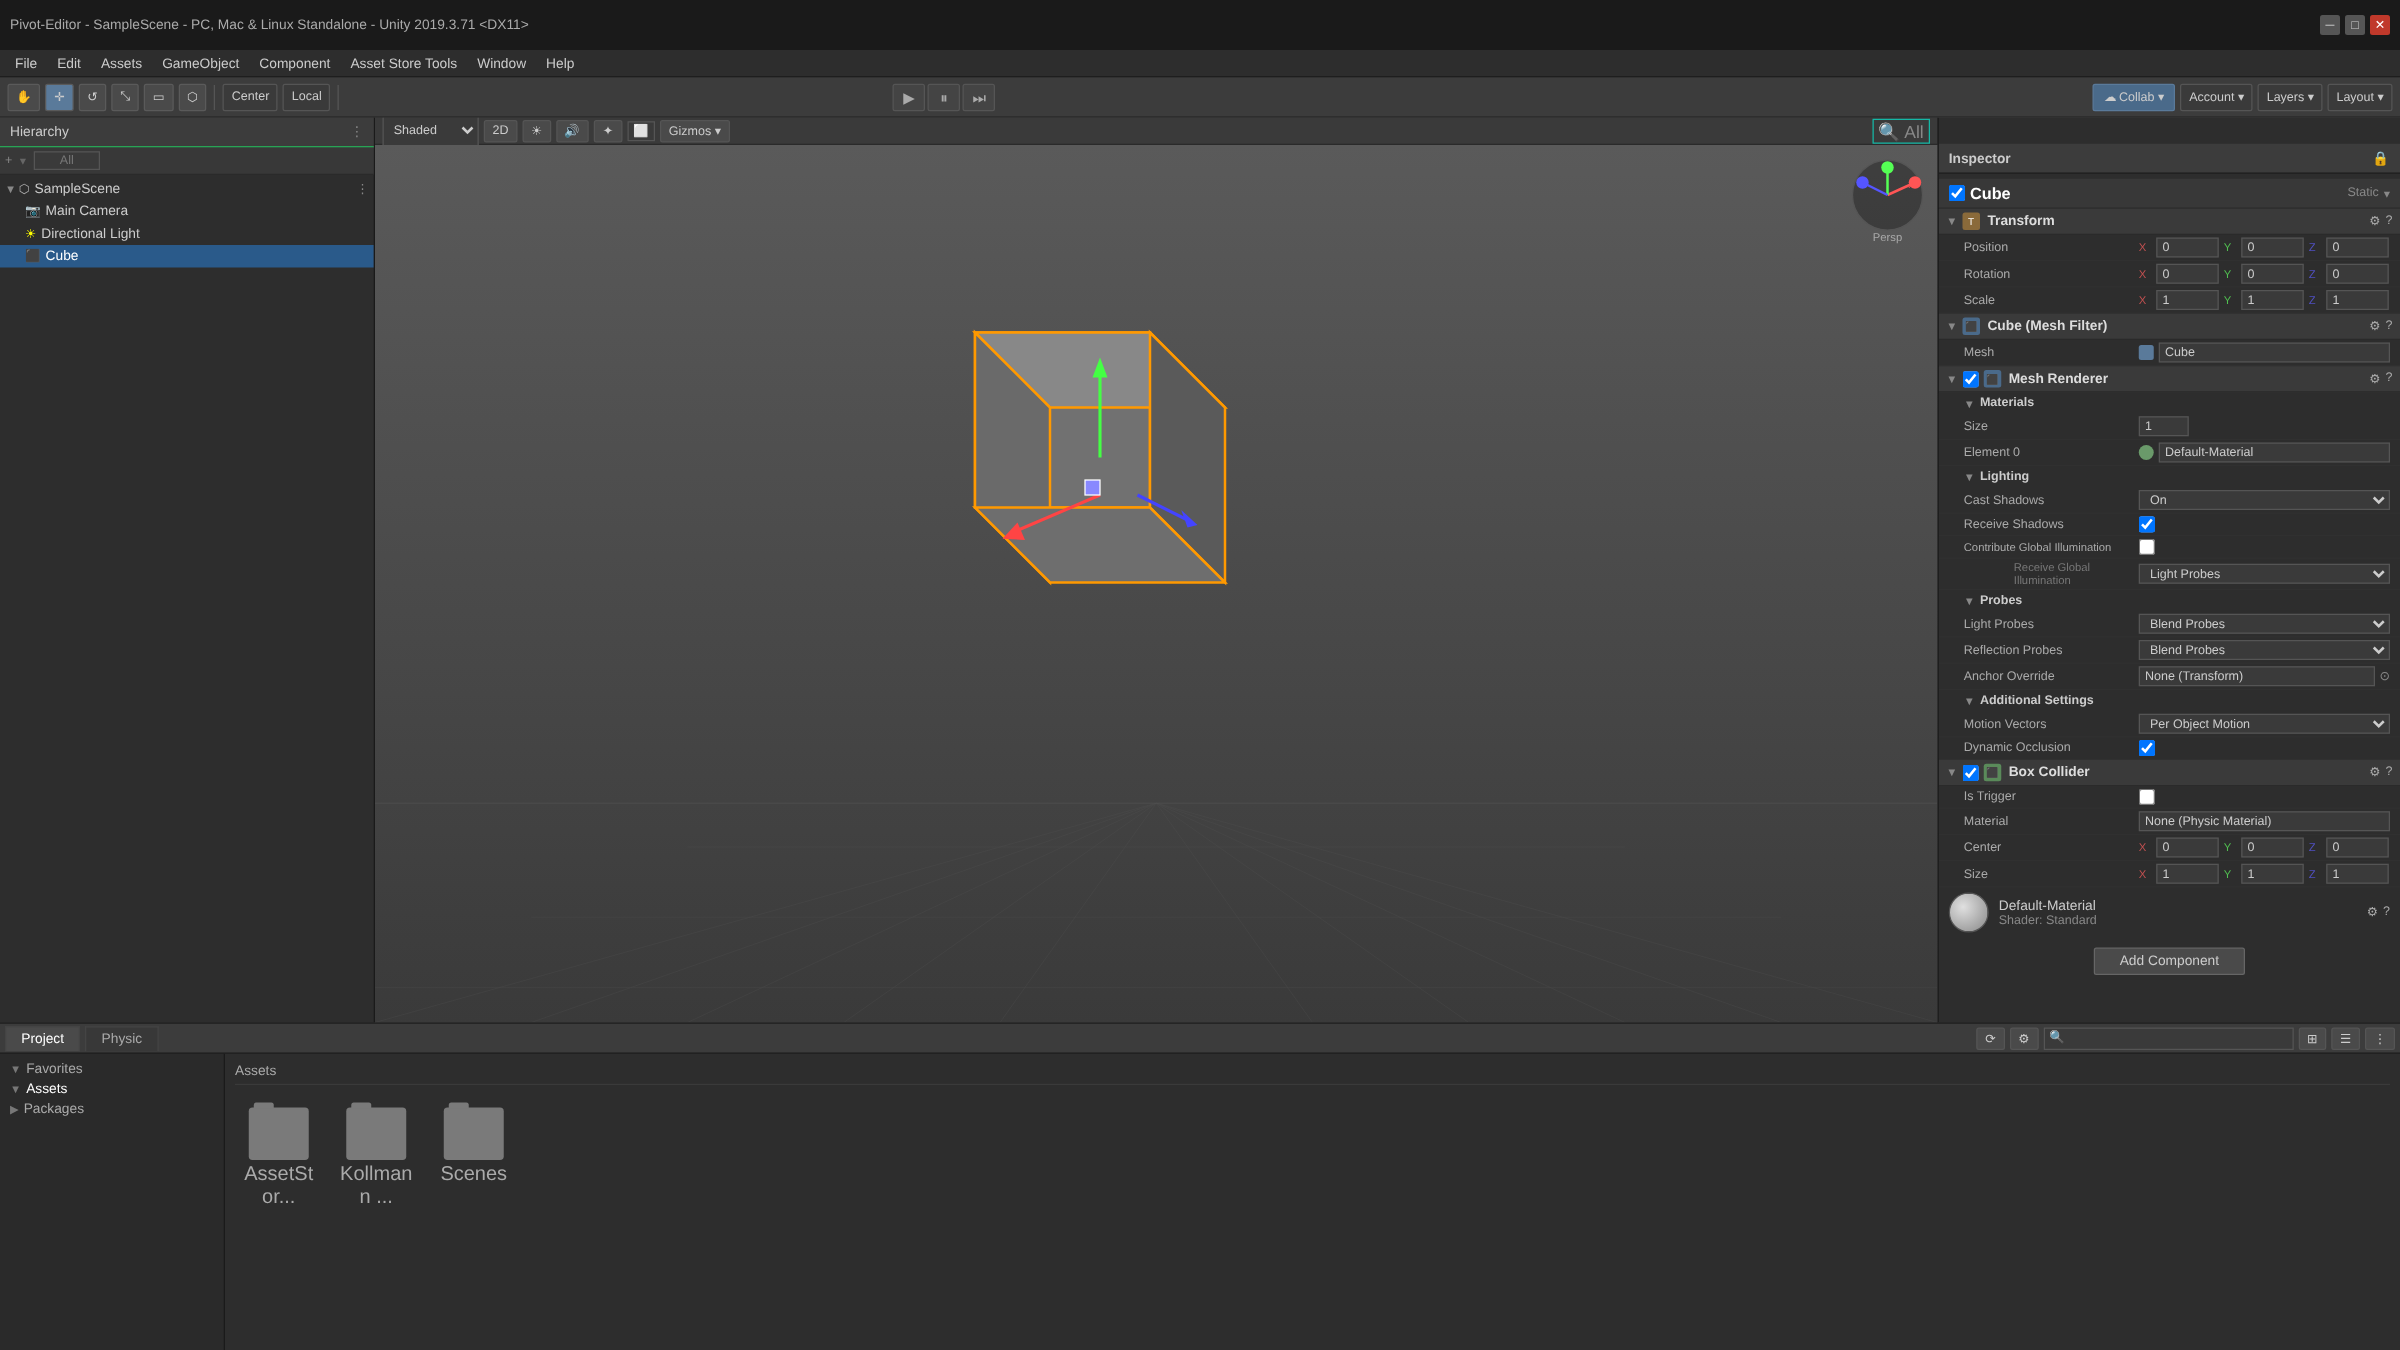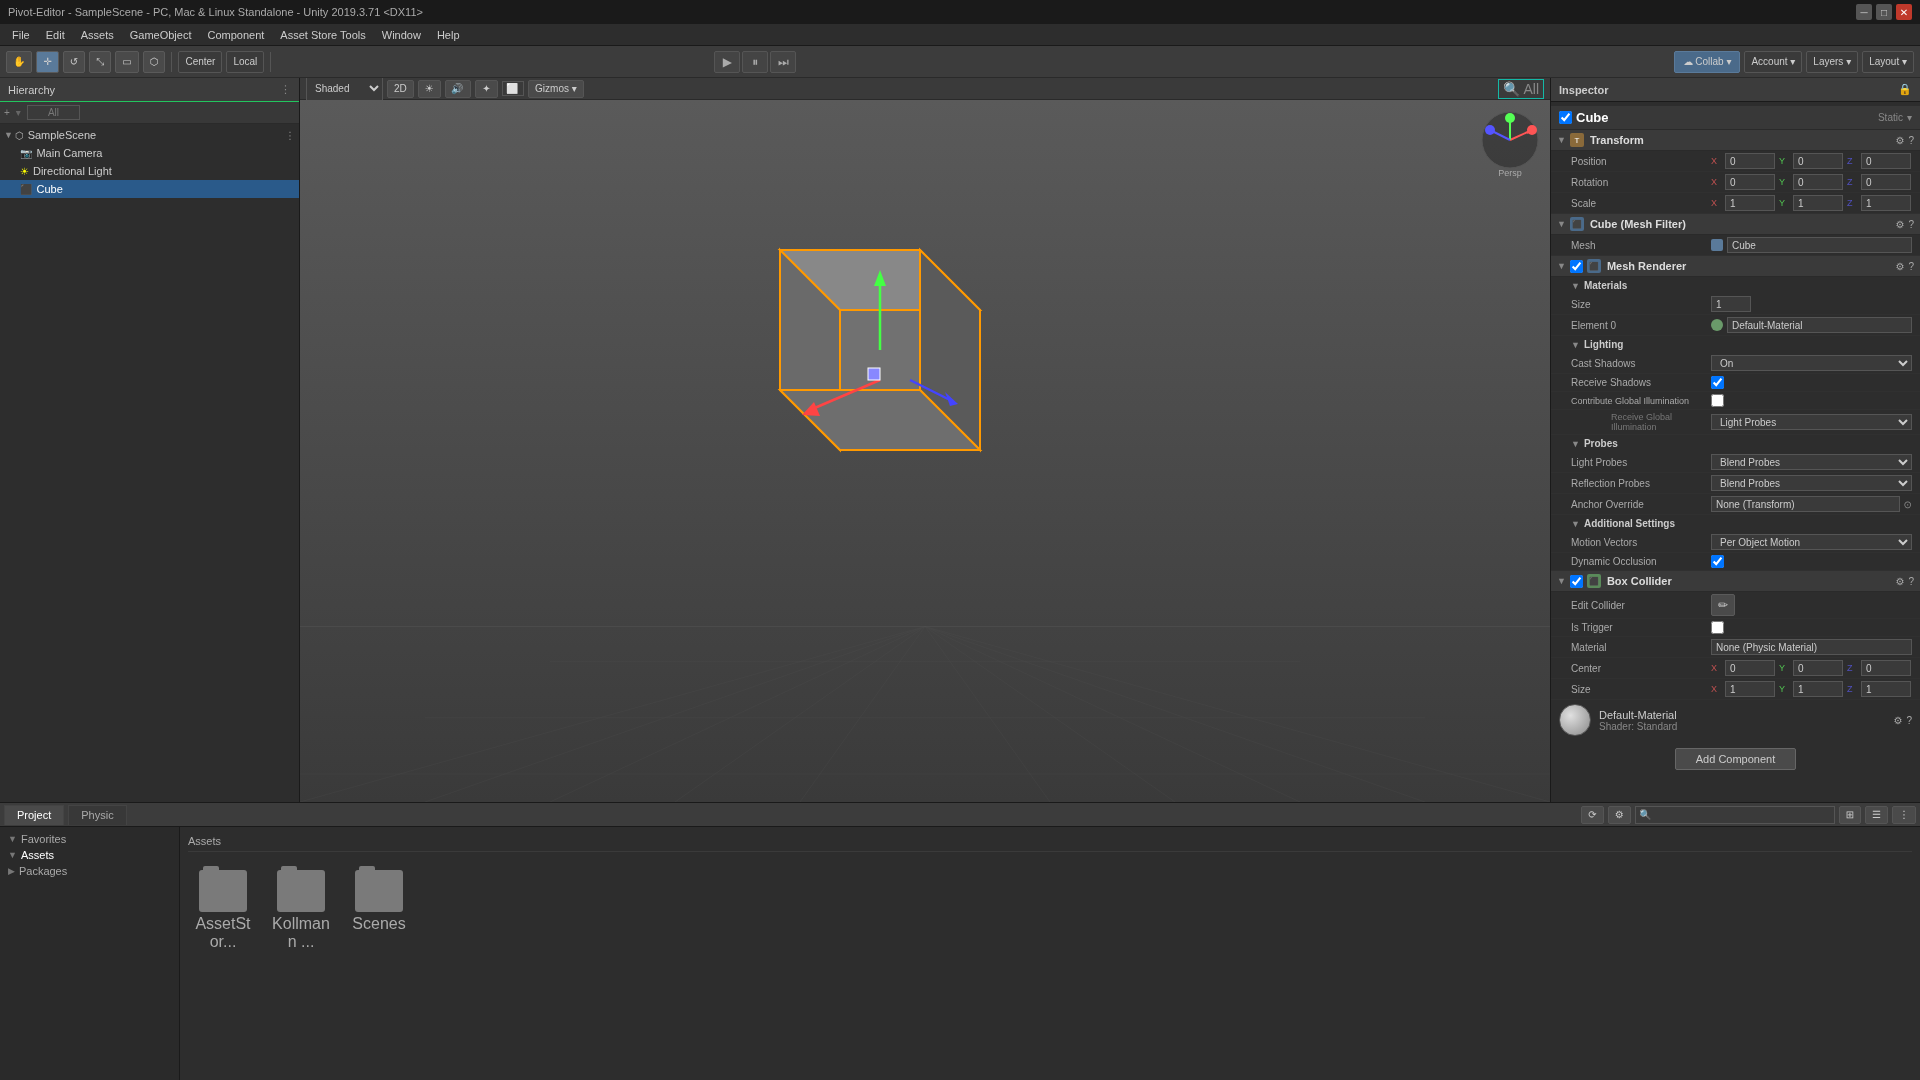--- a/index.html
+++ b/index.html
@@ -1,19 +1,19 @@
 <!DOCTYPE html>
 <html><head>
   <meta charset="utf-8">
   <style>
     * { box-sizing: border-box; margin: 0; padding: 0; }
     body { background: #3c3c3c; color: #ccc; font-family: 'Segoe UI', Arial, sans-serif; font-size: 11px; overflow: hidden; width: 1920px; height: 1080px; }
 
     
-    #title-bar { background: #1a1a1a; height: 24px; display: flex; align-items: center; padding: 0 8px; color: #aaa; font-size: 11px; justify-content: space-between; }
+    #title-bar { background: #1a1a1a; height: 40px; display: flex; align-items: center; padding: 0 8px; color: #aaa; font-size: 11px; justify-content: space-between; }
     #title-bar .win-controls { display: flex; gap: 4px; }
     #title-bar .win-btn { width: 16px; height: 16px; border-radius: 2px; border: none; cursor: pointer; font-size: 10px; display: flex; align-items: center; justify-content: center; }
     #title-bar .win-btn.min { background: #555; color: #ccc; }
     #title-bar .win-btn.max { background: #555; color: #ccc; }
     #title-bar .win-btn.close { background: #c0392b; color: #fff; }
 
     
     #menu-bar { background: #2d2d2d; height: 22px; display: flex; align-items: center; padding: 0 4px; border-bottom: 1px solid #1a1a1a; }
     #menu-bar .menu-item { padding: 2px 8px; cursor: pointer; color: #ccc; font-size: 11px; }
 
@@ -49,21 +49,21 @@
     #scene-toolbar { background: #3a3a3a; height: 22px; display: flex; align-items: center; padding: 0 6px; gap: 4px; border-bottom: 1px solid #2a2a2a; }
     .scene-tb-btn { background: #4a4a4a; border: 1px solid #555; color: #ccc; padding: 1px 6px; font-size: 10px; cursor: pointer; height: 18px; display: flex; align-items: center; border-radius: 2px; }
     .scene-tb-select { background: #3a3a3a; border: 1px solid #555; color: #ccc; font-size: 10px; height: 33px; padding: 0 4px; }
     #scene-view { flex: 1; background: #4a4a4a; position: relative; overflow: hidden; }
     
     
     .grid-canvas { position: absolute; top: 0; left: 0; width: 100%; height: 100%; }
 
     
     #inspector { width: 370px; min-width: 370px; background: #2d2d2d; border-left: 1px solid #1a1a1a; display: flex; flex-direction: column; overflow: hidden; }
-    #inspector-header { background: #3c3c3c; height: 24px; display: flex; align-items: center; padding: 0 8px; border-bottom: 1px solid #1a1a1a; font-size: 11px; font-weight: bold; color: #ccc; justify-content: space-between; }
+    #inspector-header { background: #3c3c3c; height: 24px; display: flex; align-items: center; padding: 0 8px; border-bottom: 1px solid #1a1a1a; font-size: 11px; font-weight: bold; color: #ccc; justify-content: space-between; margin-top: 21px; }
     #inspector-content { flex: 1; overflow-y: auto; padding: 4px 0; }
 
     
     .insp-title-row { display: flex; align-items: center; padding: 4px 8px; background: #383838; border-bottom: 1px solid #2a2a2a; }
     .insp-title-row input[type="checkbox"] { margin-right: 4px; }
     .insp-obj-name { font-size: 13px; color: #fff; font-weight: bold; flex: 1; }
     .insp-tag-row { display: flex; align-items: center; padding: 4px 8px; gap: 6px; font-size: 10px; color: #aaa; }
     .insp-tag-select { background: #3a3a3a; border: 1px solid #555; color: #ccc; font-size: 10px; padding: 1px 4px; }
 
     .component-header { display: flex; align-items: center; padding: 3px 6px; background: #3a3a3a; border-bottom: 1px solid #2a2a2a; cursor: pointer; }
@@ -498,24 +498,20 @@
               <span class="comp-arrow">▼</span>
               <input type="checkbox" checked="" style="">
               <div class="comp-icon green" style="margin-left:4px;">⬛</div>
               <span class="comp-name">Box Collider</span>
               <div class="comp-actions">
                 <span class="comp-act-btn">⚙</span>
                 <span class="comp-act-btn">?</span>
               </div>
             </div>
             <div class="prop-row">
-              <span class="prop-label">Edit Collider</span>
-              <button class="toolbar-btn" style="font-size:12px;">✏</button>
-            </div>
-            <div class="prop-row">
               <span class="prop-label">Is Trigger</span>
               <input type="checkbox" class="prop-checkbox" style="">
             </div>
             <div class="prop-row">
               <span class="prop-label">Material</span>
               <input class="prop-input" value="None (Physic Material)" style="flex: 1 1 0%;">
             </div>
             <div class="prop-row">
               <span class="prop-label">Center</span>
               <div class="prop-value xyz-group">

